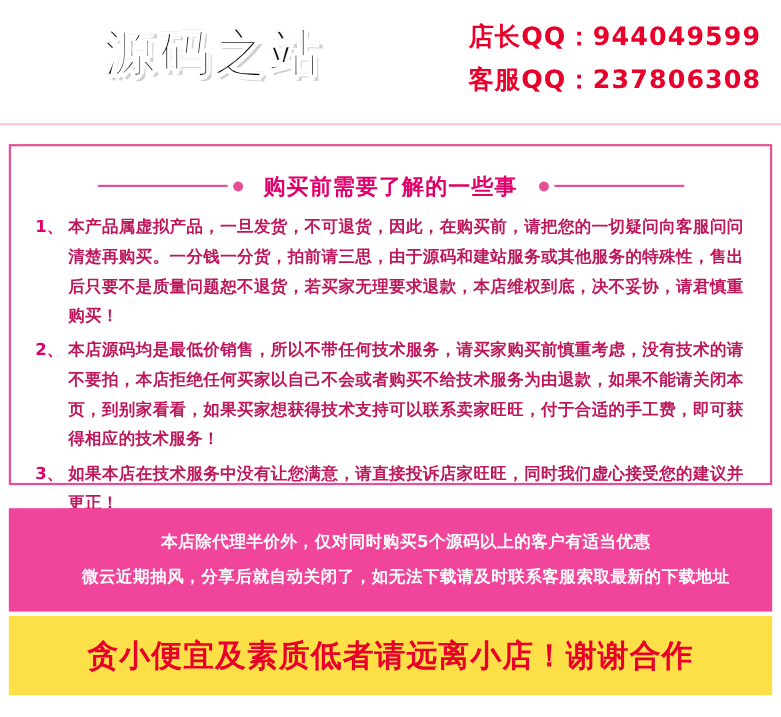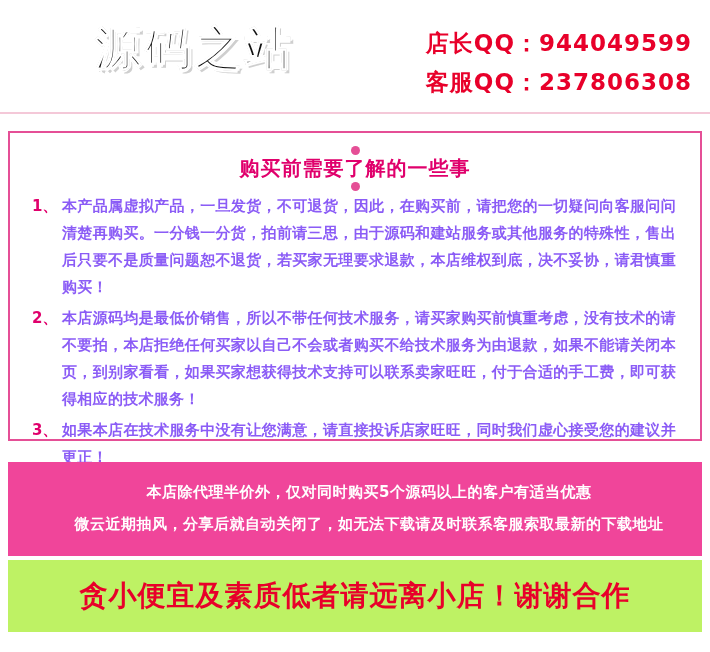--- a/index.html
+++ b/index.html
@@ -37,21 +37,21 @@
     letter-spacing: 4px;
     color: #111111;
     text-shadow:
       2px 0 0 #ffffff, -2px 0 0 #ffffff, 0 2px 0 #ffffff, 0 -2px 0 #ffffff,
       3px 3px 0 #cfcfcf;
     -webkit-text-stroke: 1px #ffffff;
   }
   .qq-block {
     position: absolute;
     right: 18px;
-    top: 20px;
+    top: 10px;
     text-align: left;
   }
   .qq-line {
     font-size: 23px;
     font-weight: bold;
     color: #e8002a;
     margin: 8px 0 0 0;
     letter-spacing: 1px;
     white-space: nowrap;
   }
@@ -69,22 +69,21 @@
     box-sizing: border-box;
     border: 2px solid #e54f96;
     background: #ffffff;
   }
   .notice-title-row {
     position: relative;
     height: 44px;
     margin-top: 14px;
     display: flex;
     align-items: center;
-    justify-content: flex-end;
-    flex-direction: column;
+    justify-content: center;
   }
   .notice-title {
     font-size: 20px;
     font-weight: bold;
     color: #e0006c;
     letter-spacing: 1px;
     padding: 0 14px;
     white-space: nowrap;
   }
   .deco-line {
@@ -110,21 +109,21 @@
   }
   .item-num {
     color: #e0006c;
     font-size: 15px;
     font-weight: bold;
     line-height: 27px;
     flex: none;
     width: 30px;
   }
   .item-text {
-    color: #8b5cf6;
+    color: #be185d;
     font-size: 15px;
     font-weight: bold;
     line-height: 27px;
     text-align: justify;
     letter-spacing: 0.3px;
   }
 
   
   .banner {
     position: absolute;
@@ -147,21 +146,21 @@
     white-space: nowrap;
   }
 
   
   .slogan {
     position: absolute;
     left: 8px;
     top: 560px;
     width: 694px;
     height: 72px;
-    background: #bef264;
+    background: #fde047;
     display: flex;
     align-items: center;
     justify-content: center;
   }
   .slogan-text {
     font-size: 28px;
     font-weight: bold;
     color: #e8002a;
     letter-spacing: 1px;
     white-space: nowrap;

